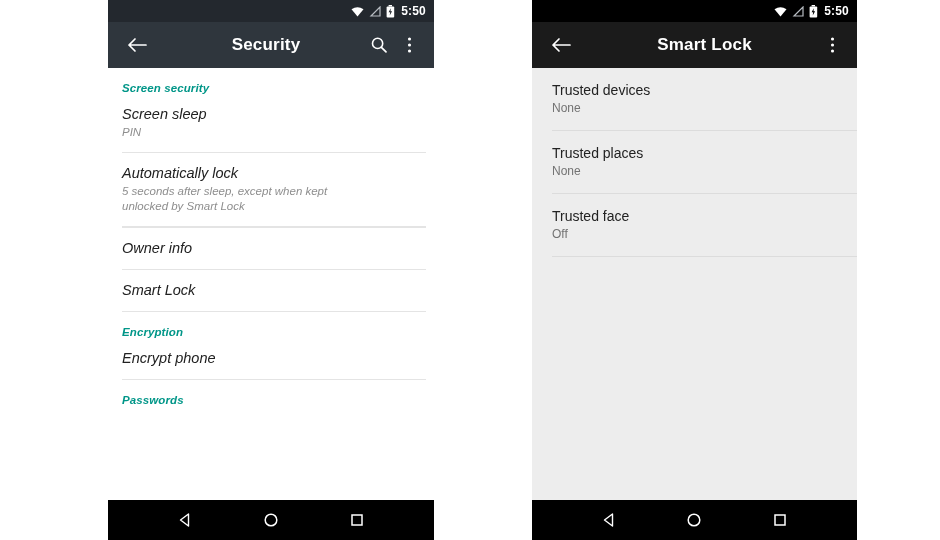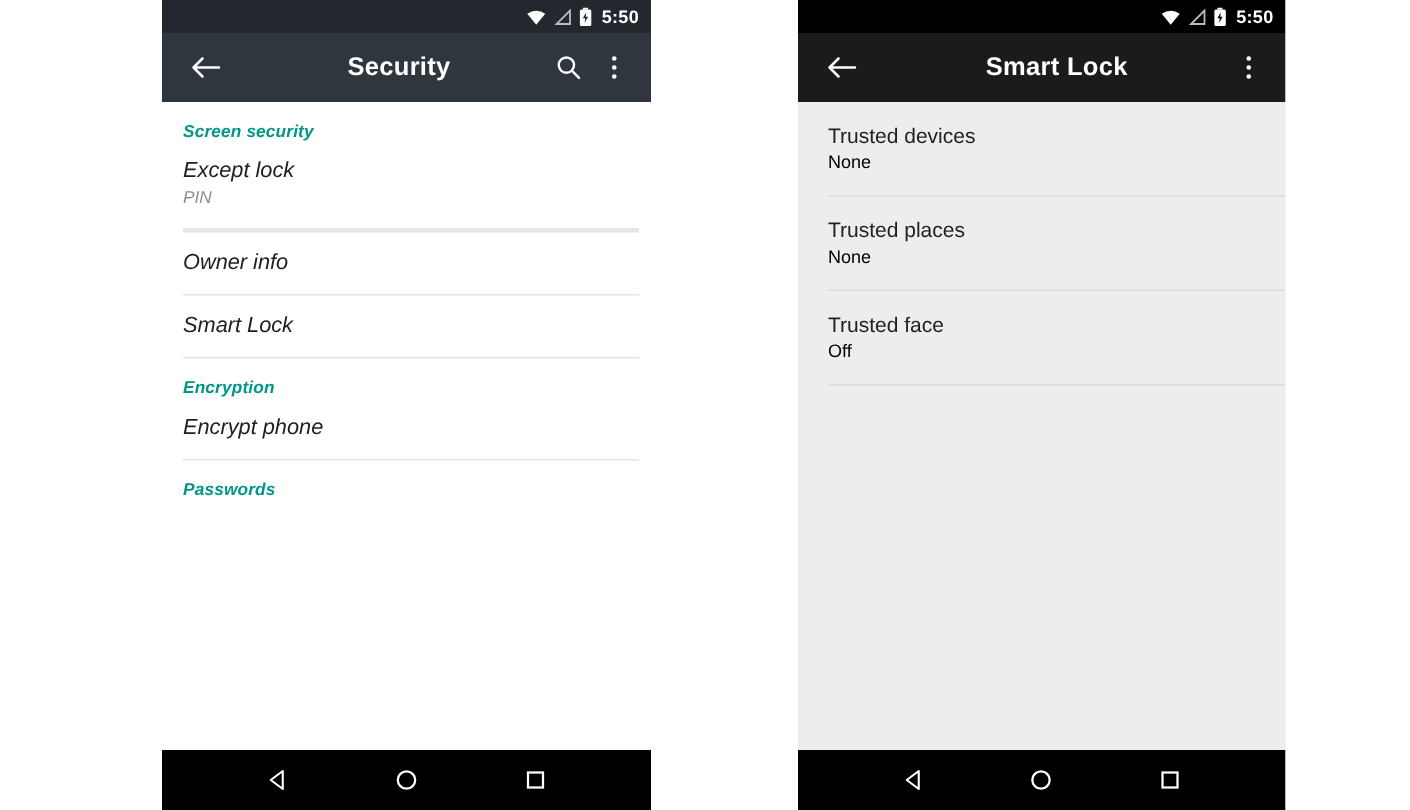--- a/index.html
+++ b/index.html
@@ -92,21 +92,21 @@
   }
   .row .row-sub {
     font-size: 11.5px;
     color: #8e8e8e;
     line-height: 15px;
     margin-top: 2px;
     padding-right: 60px;
   }
   #phone-right .row { padding: 13px 16px 14px 20px; }
   #phone-right .row .row-title { font-size: 14px; color:#222222; }
-  #phone-right .row .row-sub { font-size: 12px; color:#000000; padding-right:0; }
+  #phone-right .row .row-sub { font-size: 12px; color:#737373; padding-right:0; }
 
   .divider { height: 1px; background: #e4e4e4; margin: 0 8px 0 14px; }
   #phone-right .divider { background: #dcdcdc; margin: 0 0 0 20px; }
 
   
   .toggle {
     position: absolute;
     right: 22px;
     top: 16px;
     width: 36px;
@@ -182,26 +182,30 @@
         <circle cx="2.5" cy="15" r="1.55" fill="#ffffff"></circle>
       </svg>
     </span>
   </div>
 
   <div class="content">
 
     <div class="section-header">Screen security</div>
 
     <div class="row">
-      <div class="row-title">Except lock</div>
+      <div class="row-title">Screen sleep</div>
       <div class="row-sub">PIN</div>
     </div>
 
     <div class="divider"></div>
 
+    <div class="row">
+      <div class="row-title">Automatically lock</div>
+      <div class="row-sub">5 seconds after sleep, except when kept unlocked by Smart Lock</div>
+    </div>
 
     <div class="divider"></div>
 
 
     <div class="divider"></div>
 
     <div class="row">
       <div class="row-title">Owner info</div>
     </div>
 

